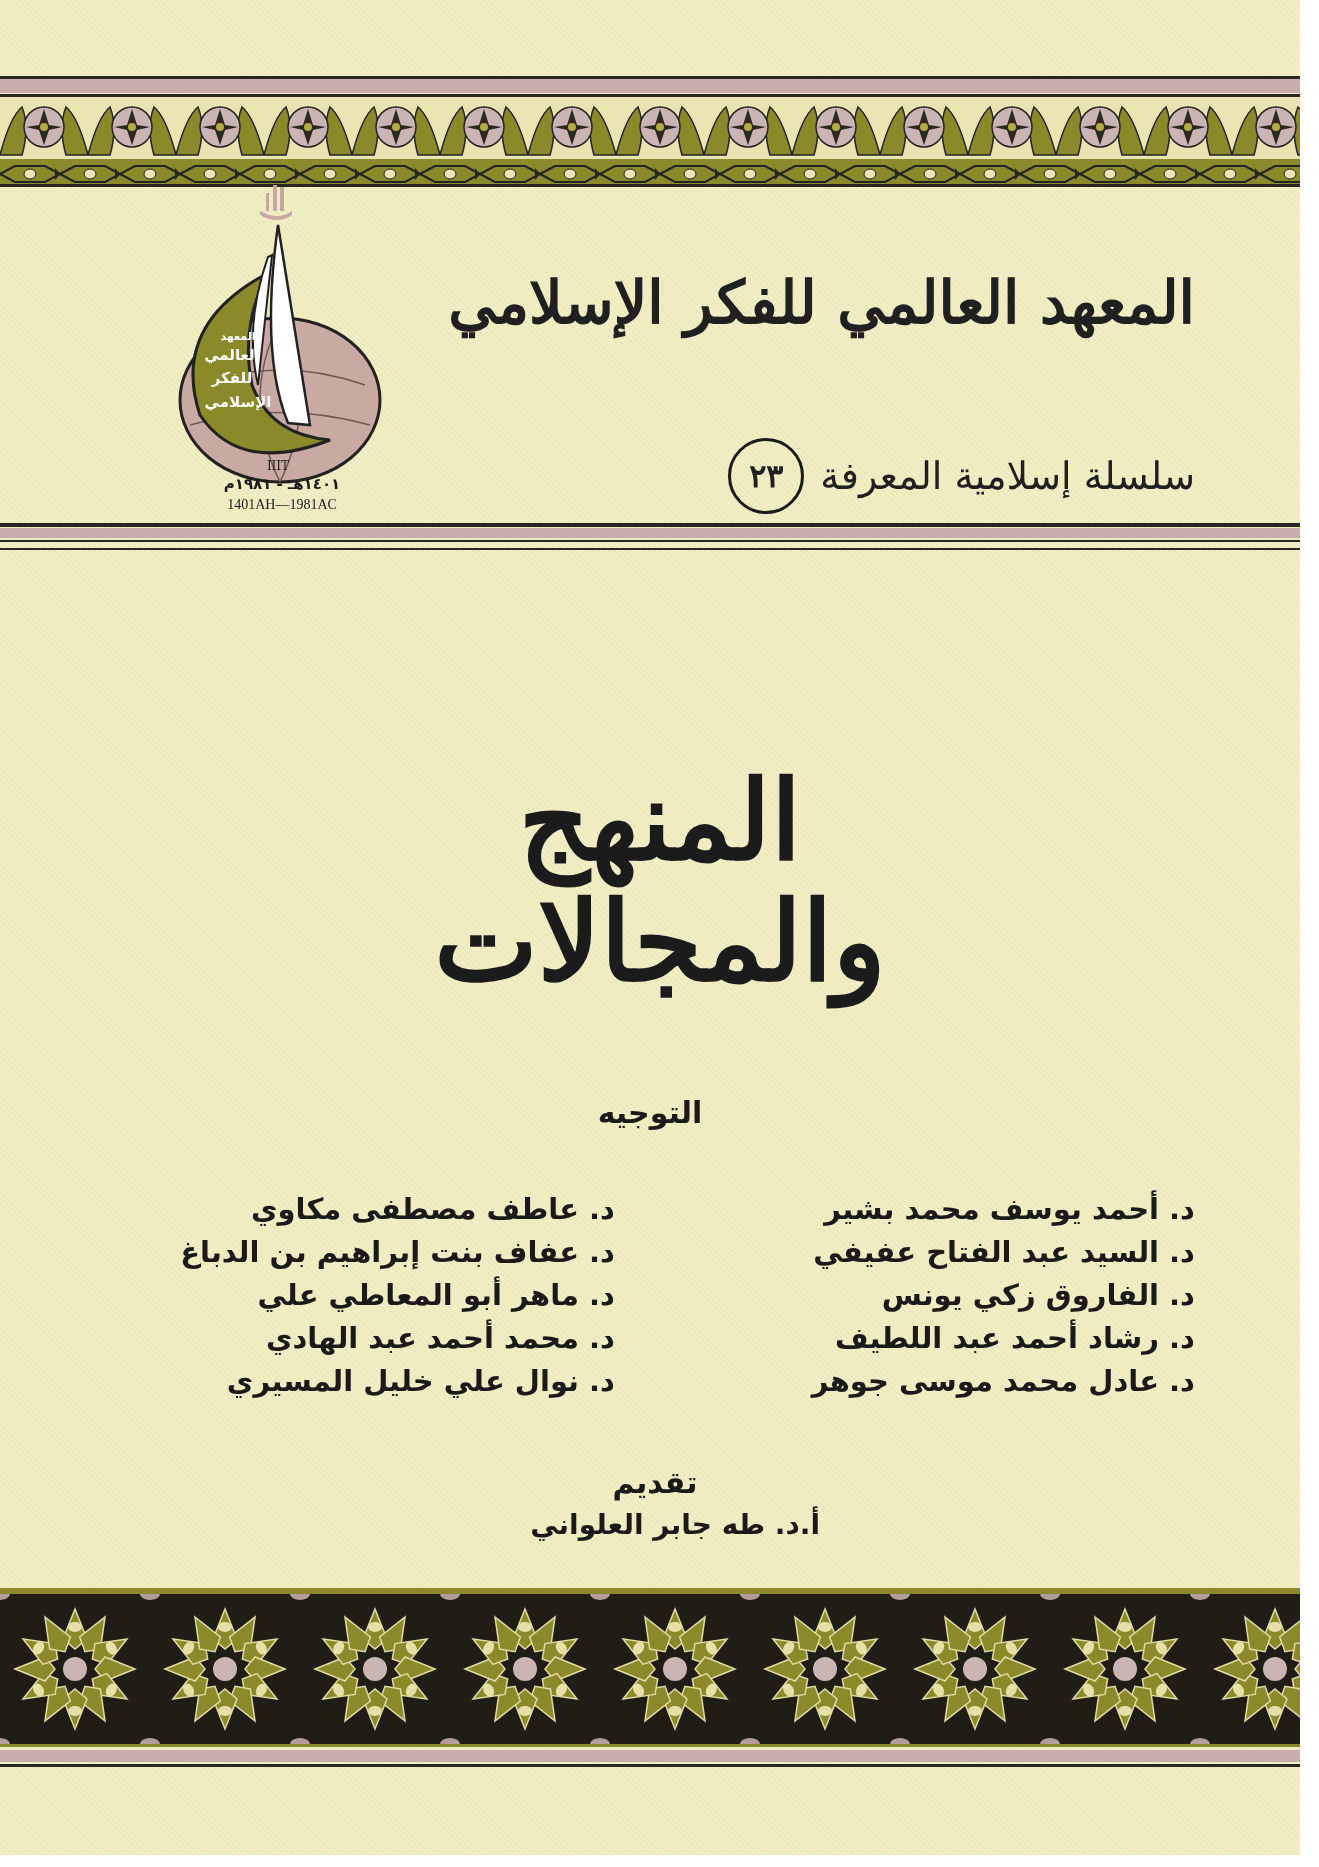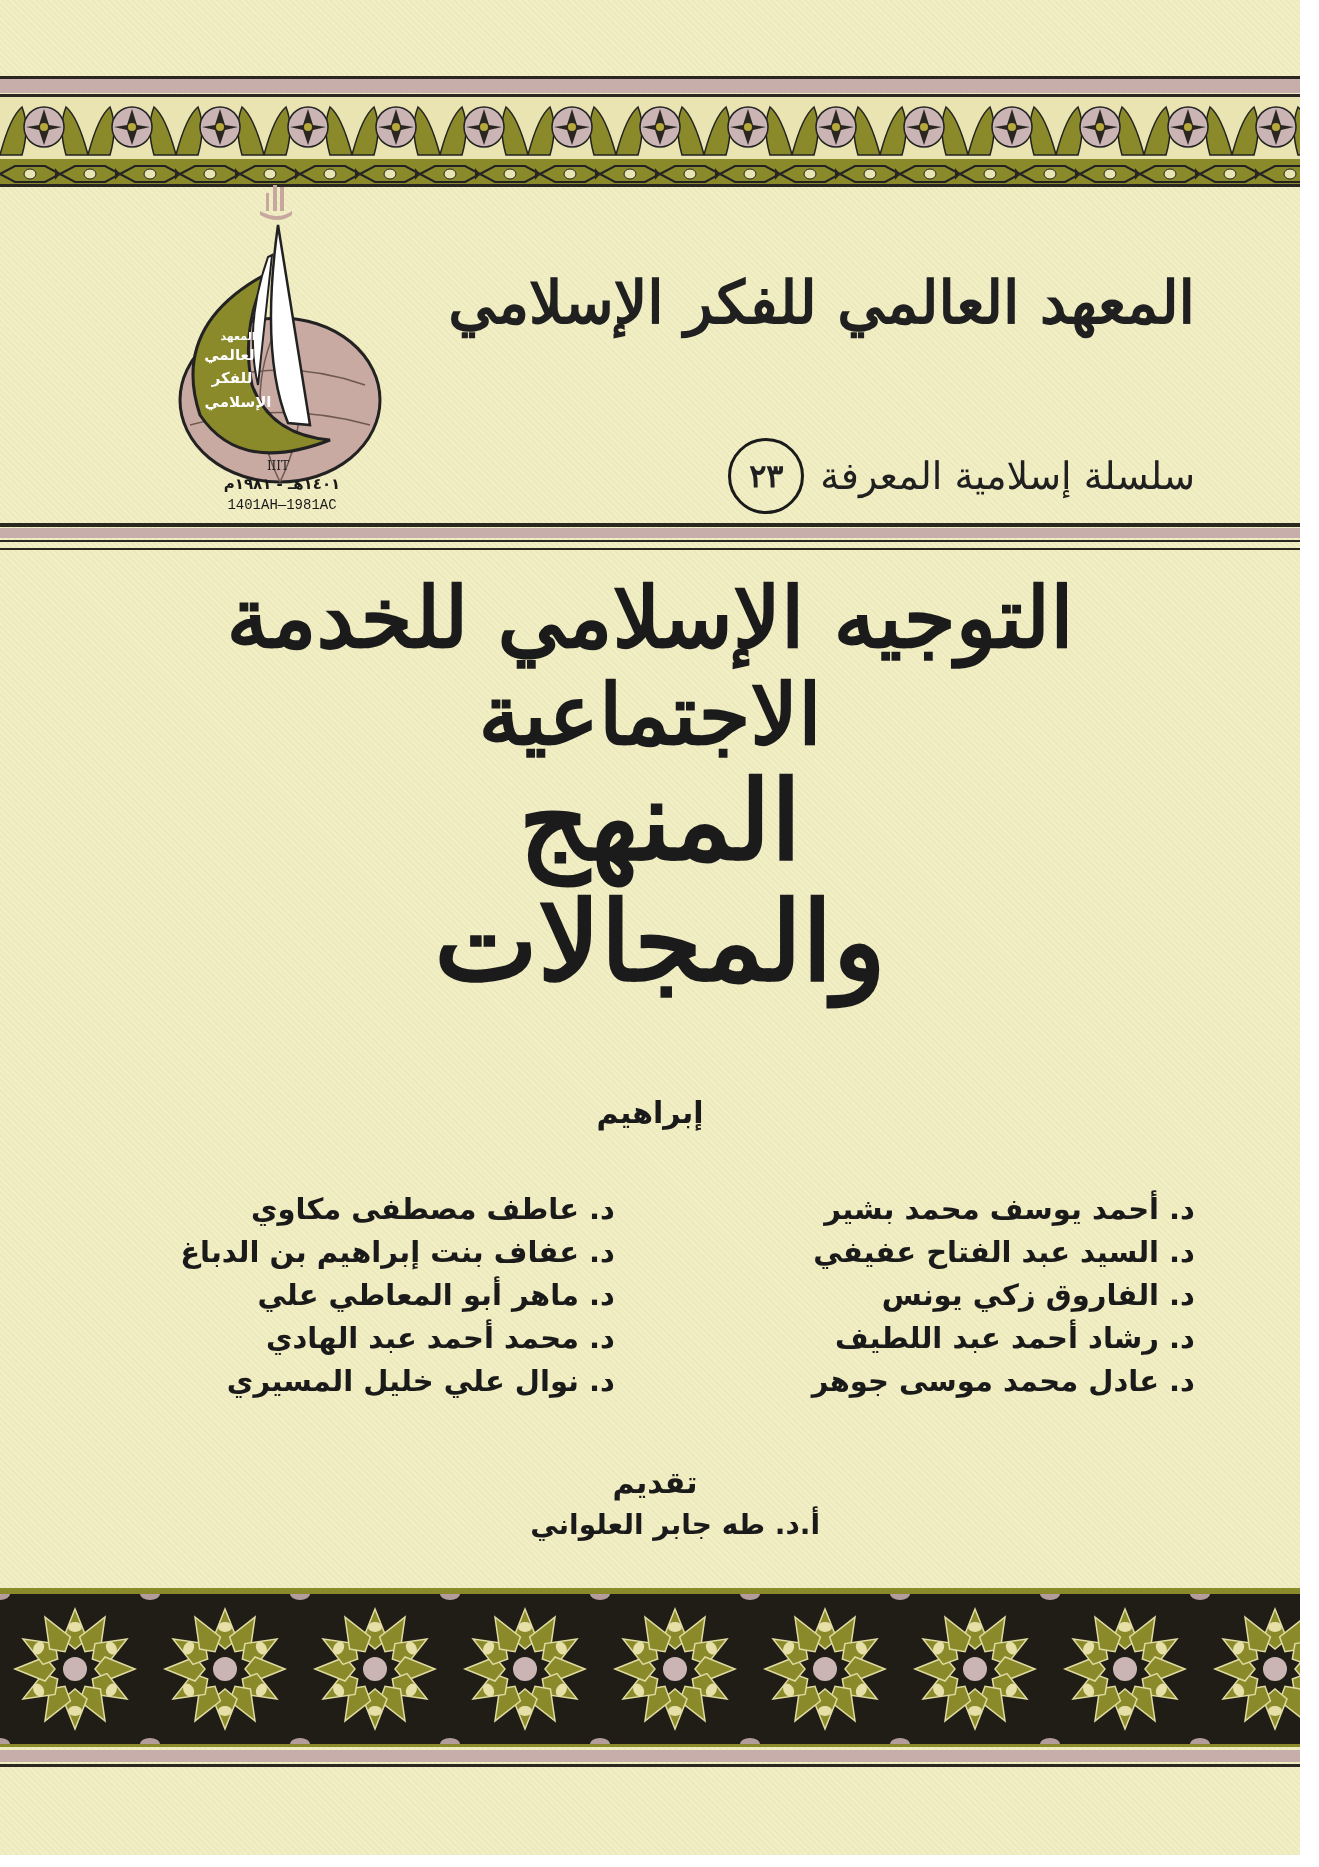--- a/index.html
+++ b/index.html
@@ -24,21 +24,21 @@
 
   .frieze {
     position:absolute; left:0; width:100%;
     background-color:#e9e4b2;
   }
   .frieze svg { display:block; }
 
   
   .logo { position:absolute; left:160px; top:185px; width:240px; height:330px; }
   .logo-date-ar { position:absolute; left:182px; top:475px; width:200px; text-align:center; font-size:15px; font-weight:bold; direction:rtl; }
-  .logo-date-en { position:absolute; left:182px; top:497px; width:200px; text-align:center; font-size:14px; font-family:Liberation Mono, monospace; }
+  .logo-date-en { position:absolute; left:182px; top:497px; width:200px; text-align:center; font-size:14px; font-family:Liberation Serif, serif; }
 
   .institute {
     position:absolute; right:105px; top:268px; direction:rtl;
     font-family:"DejaVu Serif", serif; font-size:59px; font-weight:bold; line-height:1.2;
     color:#202020;
   }
   .series {
     position:absolute; right:105px; top:438px; direction:rtl; display:flex; align-items:center; gap:16px;
     font-family:"DejaVu Serif", serif; font-size:38px; color:#202020;
   }
@@ -155,24 +155,23 @@
   <div class="series">
     <span>سلسلة إسلامية المعرفة</span>
     <span class="series-num">٢٣</span>
   </div>
 
   <div class="divider-a"></div>
   <div class="divider-b"></div>
   <div class="divider-c"></div>
   <div class="divider-d"></div>
 
-  <div class="title1">التوجيه الإسلامي للخدمة الاجتماعية</div>
   <div class="title2">المنهج والمجالات</div>
 
-  <div class="researchers-label">إبراهيم</div>
+  <div class="researchers-label">التوجيه</div>
   <div class="authors-col right">
     <div>د. أحمد يوسف محمد بشير</div>
     <div>د. السيد عبد الفتاح عفيفي</div>
     <div>د. الفاروق زكي يونس</div>
     <div>د. رشاد أحمد عبد اللطيف</div>
     <div>د. عادل محمد موسى جوهر</div>
   </div>
   <div class="authors-col left">
     <div>د. عاطف مصطفى مكاوي</div>
     <div>د. عفاف بنت إبراهيم بن الدباغ</div>

